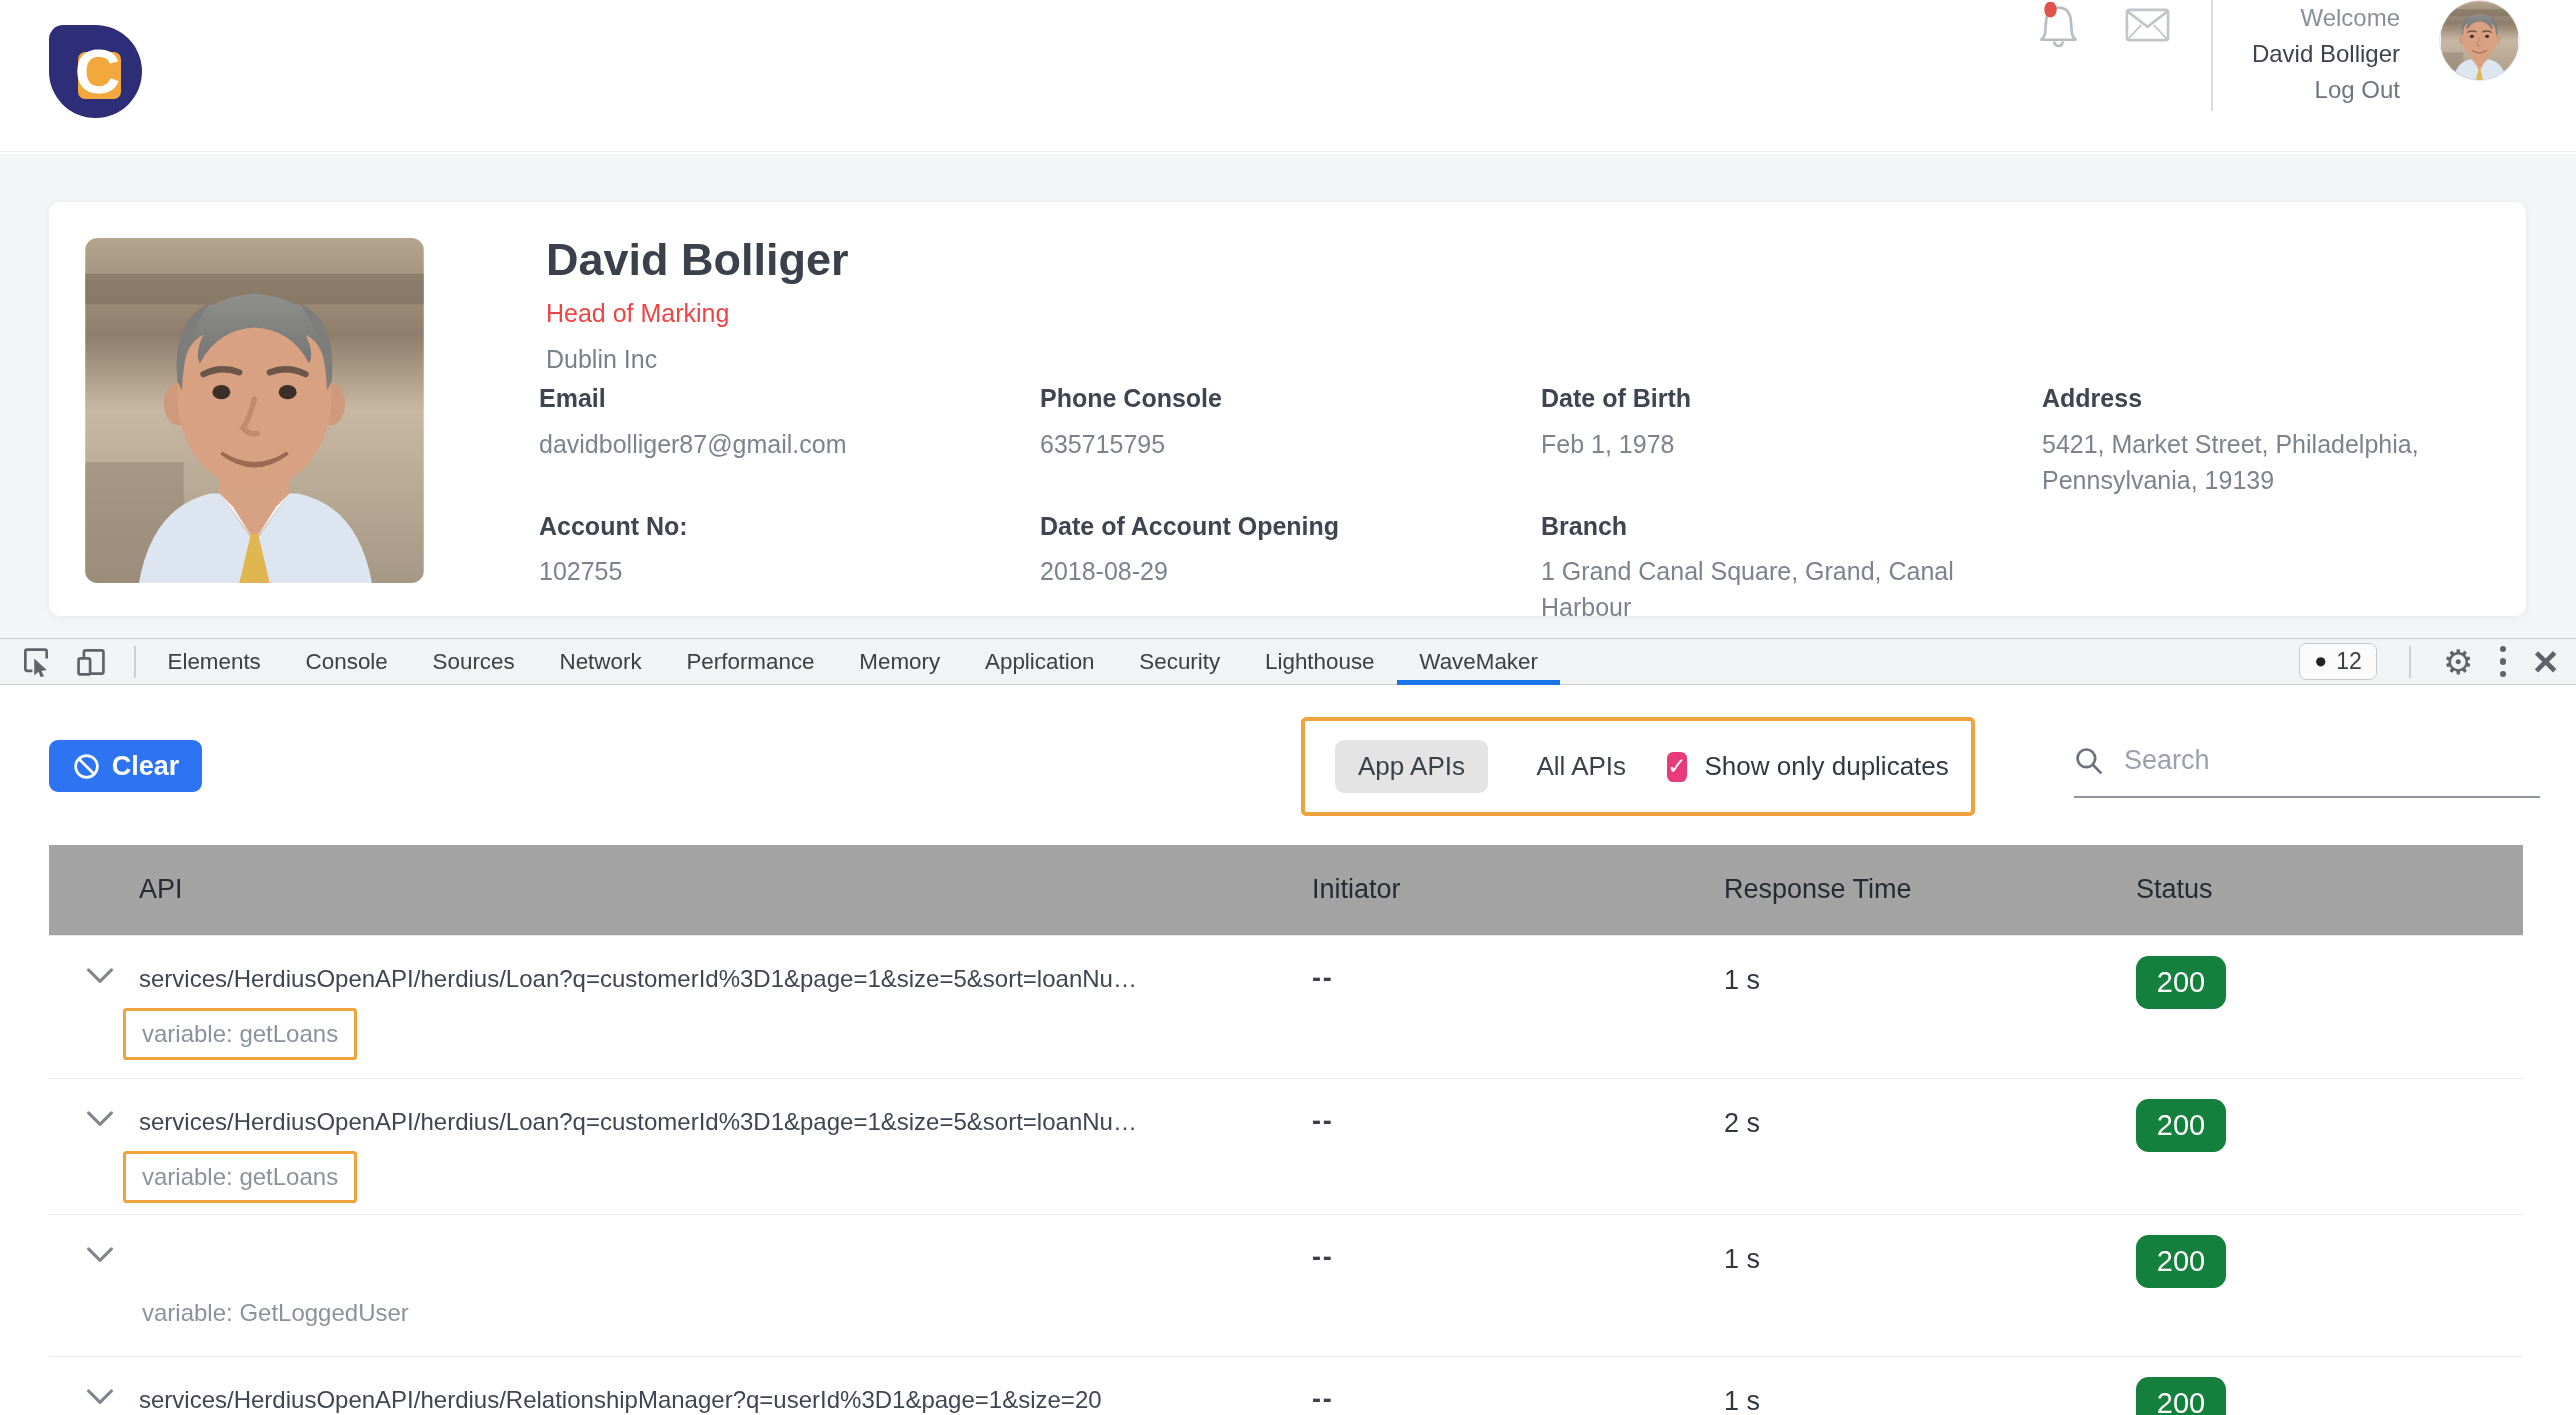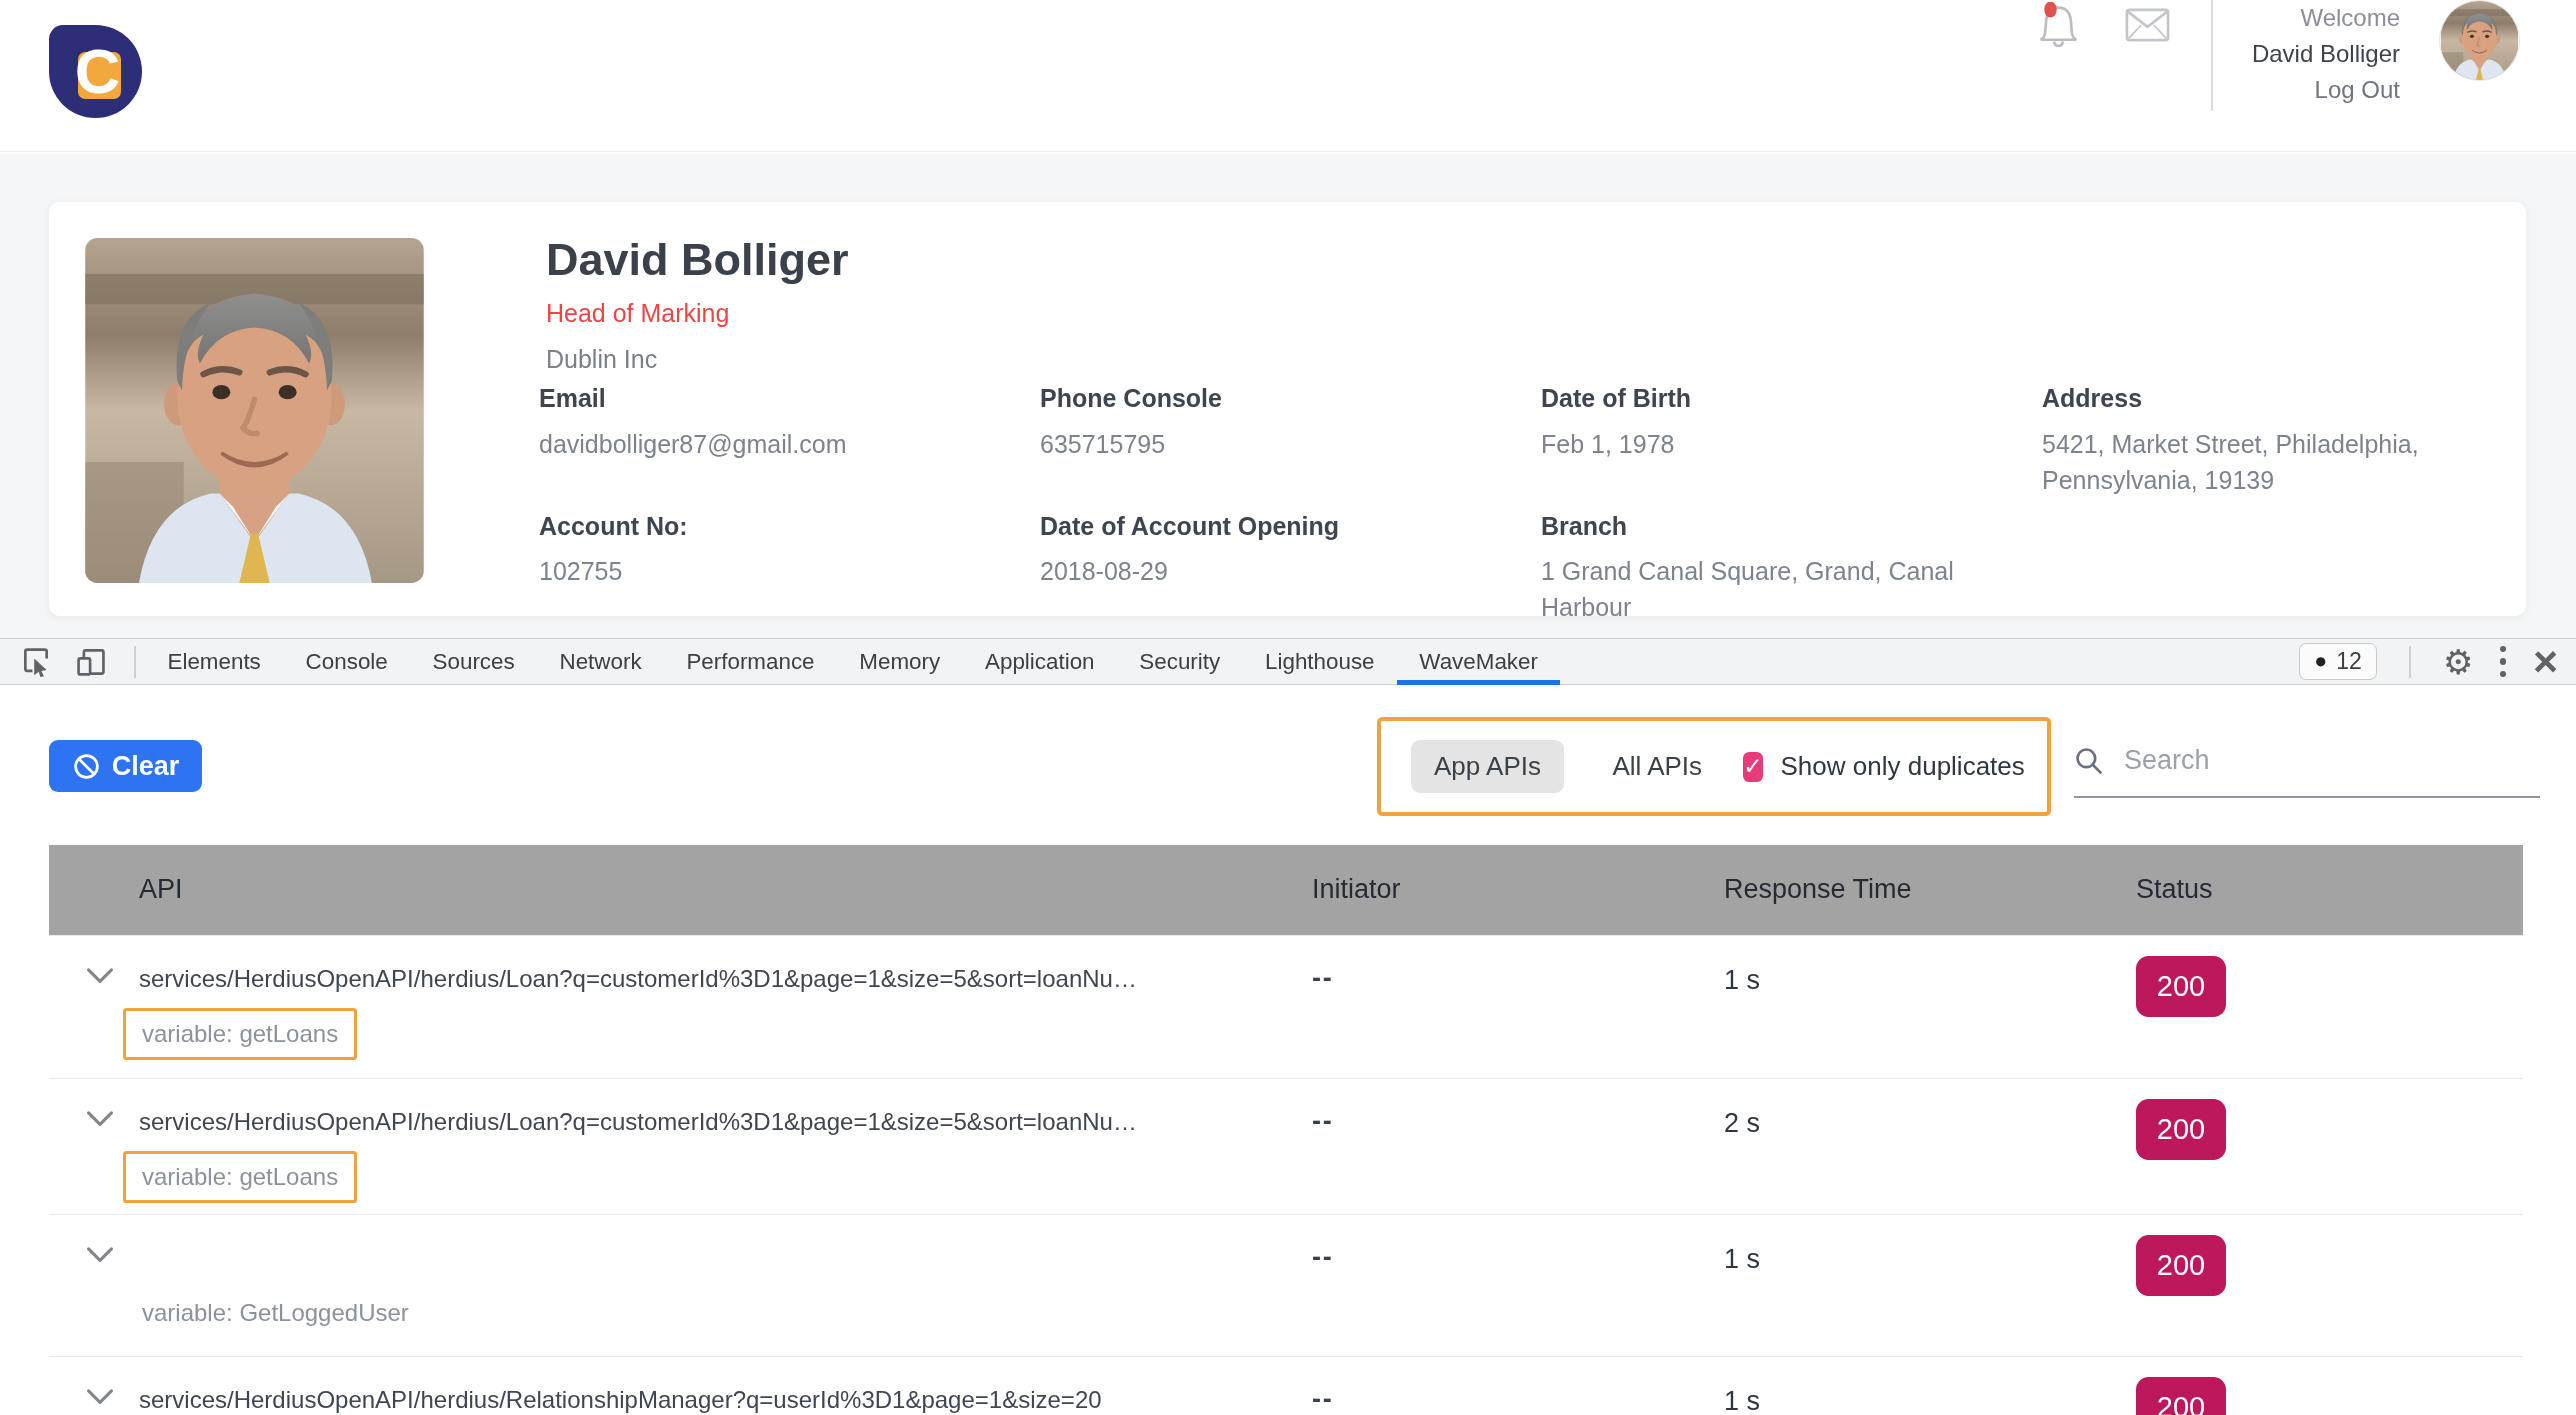--- a/index.html
+++ b/index.html
@@ -62,21 +62,21 @@
   .dt-gear { font-size:34px; color:#5f6368; cursor:pointer; line-height:1; }
   .dots-v { display:flex; flex-direction:column; gap:6.3px; cursor:pointer; padding:3.6px; }
   .dots-v i { width:6.3px; height:6.3px; border-radius:50%; background:#5f6368; }
   .dt-close { font-size:43px; color:#5f6368; cursor:pointer; line-height:1; font-weight:bold; }
 
   
   .devtools-content { position:absolute; left:0; top:686px; width:2576px; height:729px; background:#fff; }
   .clear-btn { position:absolute; left:49px; top:54px; height:52px; padding:0 23px; background:#2d73f2;
                color:#fff; font-size:27px; font-weight:600; border:none; border-radius:9px;
                display:flex; align-items:center; gap:10.7px; cursor:pointer; font-family:inherit; }
-  .filter-group { position:absolute; left:1377px; top:31px; width:674px; height:99px;
+  .filter-group { position:absolute; left:1301px; top:31px; width:674px; height:99px;
                   border:4.5px solid #f0a23c; border-radius:5.4px; background:#fff;
                   display:flex; align-items:center; padding:0 30px; gap:18px; }
   .seg-pill { background:#e4e4e4; border-radius:9px; padding:10.7px 23px; font-size:26px; color:#3a4148; cursor:pointer; white-space:nowrap; }
   .seg-divider { width:1.8px; height:56px; background:#c9c9c9; }
   .seg-plain { font-size:26px; color:#3a4148; cursor:pointer; white-space:nowrap; padding:0 12.5px; }
   .dup-check { width:30px; height:30px; background:#e93a7c; border-radius:6.3px; margin-left:10.7px;
                display:flex; align-items:center; justify-content:center; color:#fff; font-size:23px; font-weight:bold; cursor:pointer; }
   .dup-label { font-size:26px; color:#2f3740; white-space:nowrap; }
   .search-wrap { position:absolute; left:2074px; top:39px; width:466px; height:73px;
                  border-bottom:2.7px solid #8f959c; display:flex; align-items:center; gap:20px; }
@@ -89,21 +89,21 @@
   .tbl-header { position:relative; height:90px; background:#a3a3a3; }
   .tbl-header span { position:absolute; top:29px; font-size:27px; color:#262b33; }
   .col-api { left:90px; } .col-init { left:1263px; } .col-resp { left:1675px; } .col-status { left:2087px; }
   .tbl-row { position:relative; background:#fff; border-top:1.8px solid #e9e9e9; }
   .tbl-row:first-of-type { border-top:none; }
   .row-chevron { position:absolute; left:36px; top:30px; cursor:pointer; }
   .row-url { position:absolute; left:90px; top:29px; font-size:24px; font-weight:500; color:#3f4651;
              max-width:1155px; white-space:nowrap; overflow:hidden; }
   .row-init { position:absolute; left:1263px; top:27px; font-size:27px; font-weight:600; color:#3a414b; letter-spacing:1.8px; }
   .row-time { position:absolute; left:1675px; top:29px; font-size:27px; color:#2f3740; }
-  .status-badge { position:absolute; left:2087px; top:20px; width:90px; height:61px; background:#be185d;
+  .status-badge { position:absolute; left:2087px; top:20px; width:90px; height:53px; background:#15803d;
                   border-radius:12.5px; color:#fff; font-size:29px; display:flex; align-items:center; justify-content:center;text-align:right; }
   .var-line { position:absolute; left:74px; top:72px; padding:9px 16px; font-size:24px; color:#8b929b;
               border:3.6px solid transparent; white-space:nowrap; }
   .var-line.boxed { border-color:#f0a23c; border-radius:3.6px; }
   .r1 { height:143px; } .r2 { height:136px; } .r3 { height:142px; } .r4 { height:143px; }
 </style>
 </head>
 <body>
 
 <svg width="0" height="0" style="position:absolute">

